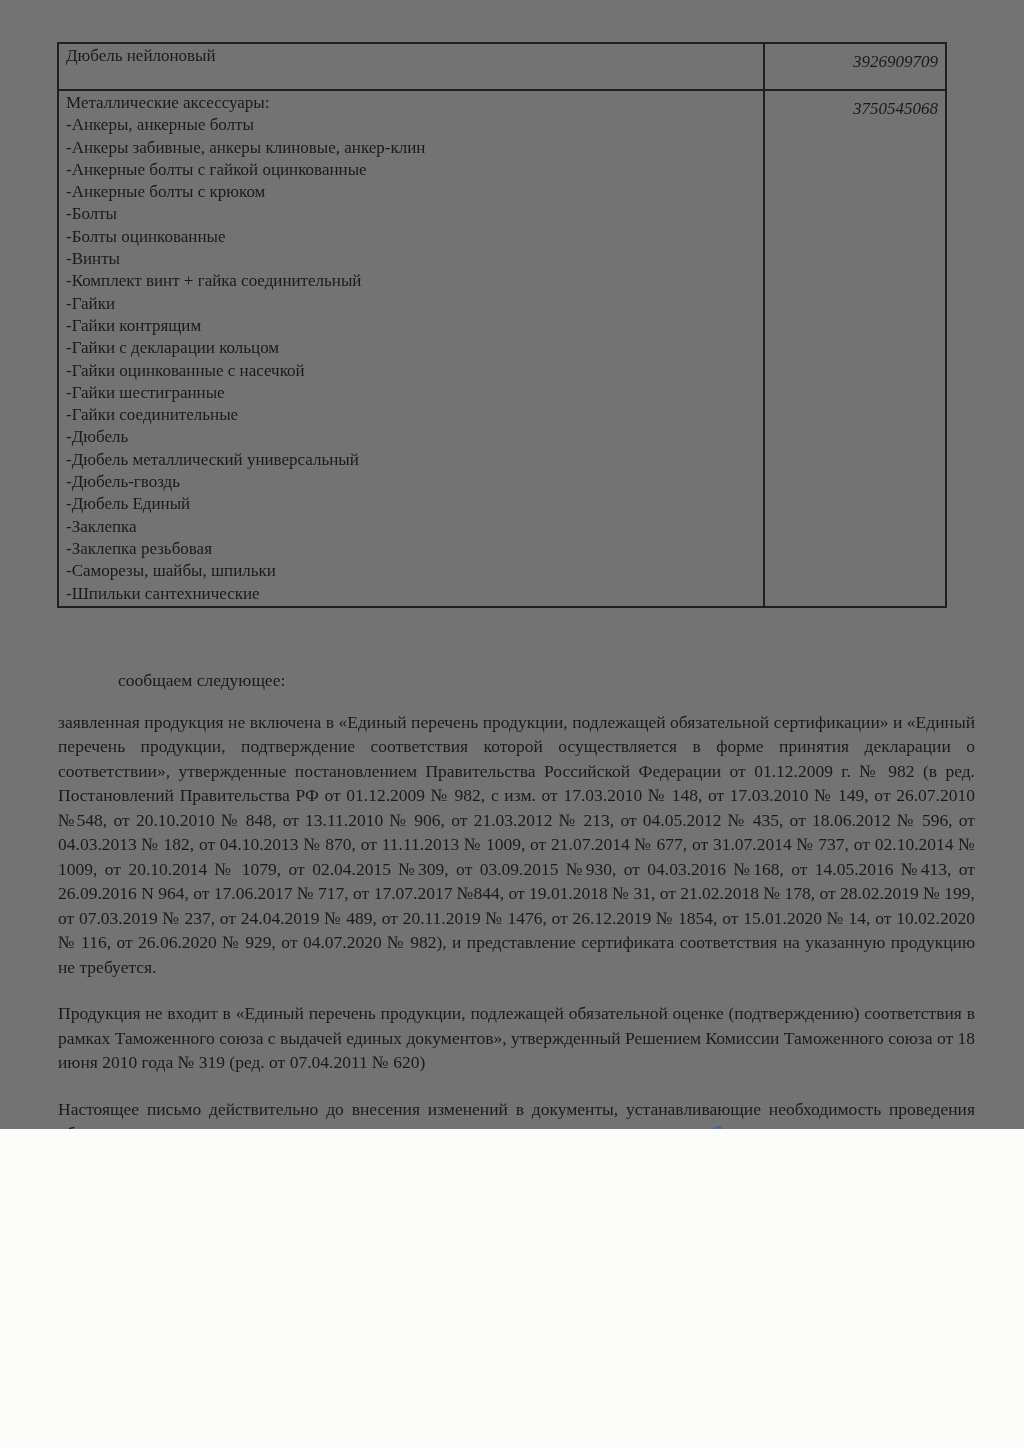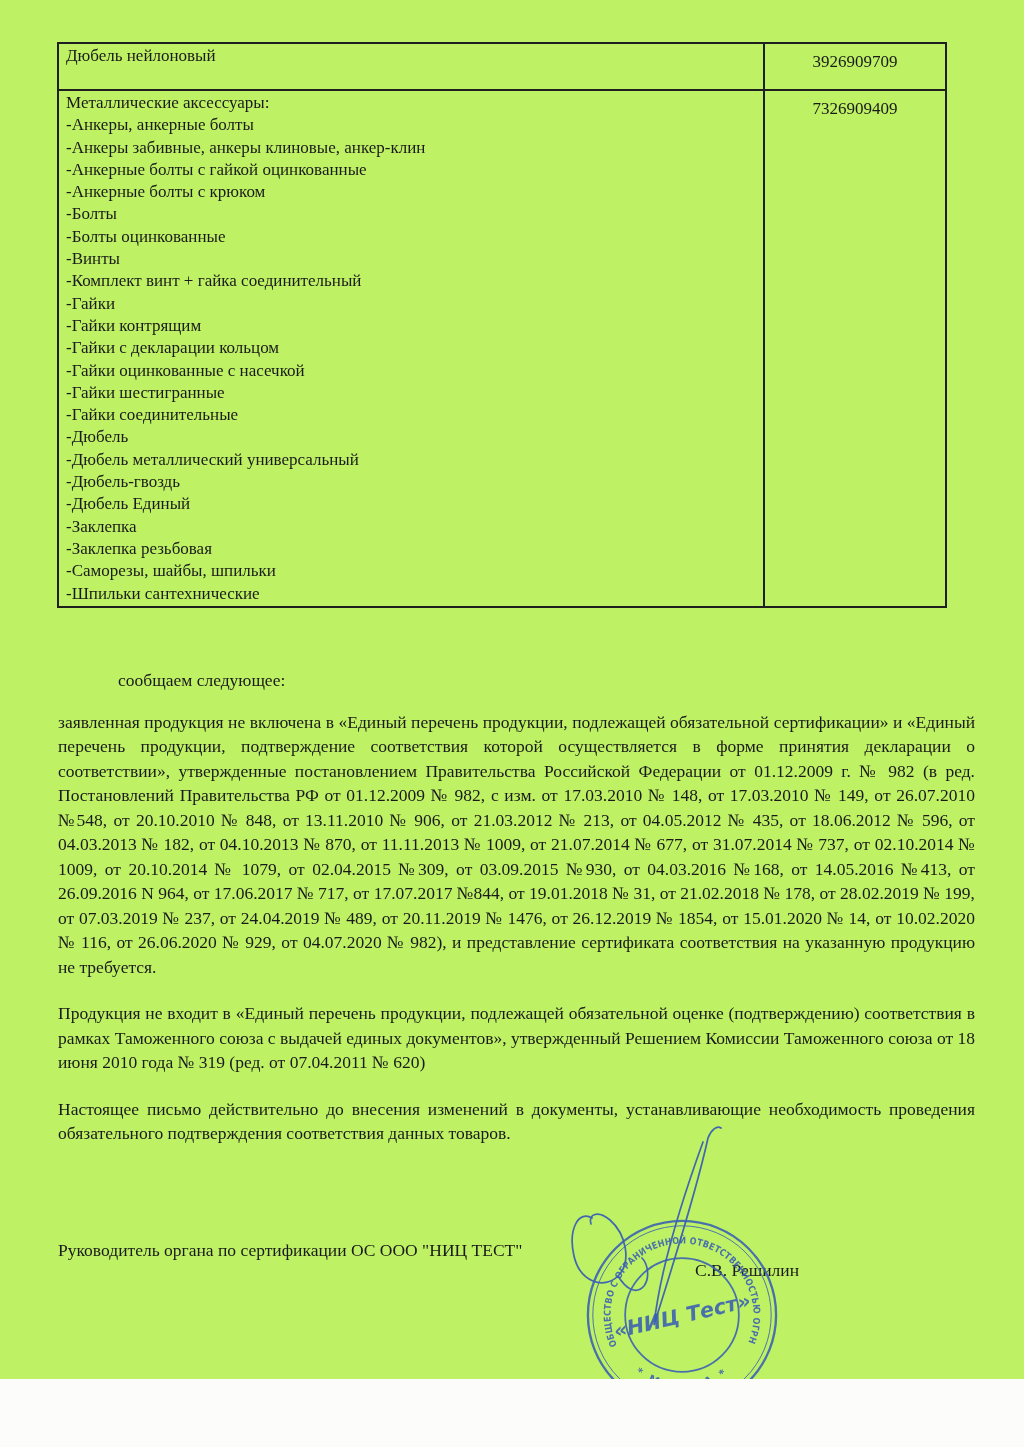--- a/index.html
+++ b/index.html
@@ -1,30 +1,30 @@
 <!DOCTYPE html>
 <html style="--ink: #3b5fb5;"><head>
 <meta charset="utf-8">
 <style>
   html,body{margin:0;padding:0;background:#fcfcfb;}
   .page{
-    position:relative;width:1024px;height:1379px;background:#bef264;
+    position:relative;width:1024px;height:1129px;background:#737373;
     font-family:"Liberation Serif","DejaVu Serif",serif;color:#1a1a1a;overflow:hidden;
   }
   
   .goods-table{
     position:absolute;left:57px;top:42px;width:888px;
     border-collapse:collapse;table-layout:fixed;font-size:17px;
   }
   .goods-table td{
     border:2px solid #1f1f1f;vertical-align:top;padding:1px 7px;
   }
   .goods-table tr.short{height:47px;}
   .name-cell{line-height:22.3px;}
-  .code-cell{text-align:center;padding-top:8px !important;}
+  .code-cell{text-align:right;padding-top:8px !important;font-style:italic;}
   .items-list div{line-height:22.3px;}
   
   .bodytext{
     position:absolute;left:58px;top:668px;width:917px;
     font-size:17.5px;line-height:24.5px;text-align:justify;font-family:Liberation Serif, serif;
   }
   .bodytext p{margin:0 0 22px 0;}
   .intro{text-indent:60px;text-align:left;margin-bottom:17px !important;}
   
   .sigrow{position:absolute;left:58px;top:1240px;width:917px;font-size:17.5px;}
@@ -86,21 +86,21 @@
               <div>-Дюбель металлический универсальный</div>
               <div>-Дюбель-гвоздь</div>
               <div>-Дюбель Единый</div>
               <div>-Заклепка</div>
               <div>-Заклепка резьбовая</div>
               <div>-Саморезы, шайбы, шпильки</div>
               <div>-Шпильки сантехнические</div>
             </div>
         </td>
         <td class="code-cell">
-          <span>7326909409</span>
+          <span>3750545068</span>
         </td>
       </tr>
     </tbody>
   </table>
 
   <div class="bodytext">
     <p class="intro">сообщаем следующее:</p>
     <p>заявленная продукция не включена в «Единый перечень продукции, подлежащей обязательной сертификации» и «Единый перечень продукции, подтверждение соответствия которой осуществляется в форме принятия декларации о соответствии», утвержденные постановлением Правительства Российской Федерации от 01.12.2009 г. № 982 (в ред. Постановлений Правительства РФ от 01.12.2009 № 982, с изм. от 17.03.2010 № 148, от 17.03.2010 № 149, от 26.07.2010 №548, от 20.10.2010 № 848, от 13.11.2010 № 906, от 21.03.2012 № 213, от 04.05.2012 № 435, от 18.06.2012 № 596, от 04.03.2013 № 182, от 04.10.2013 № 870, от 11.11.2013 № 1009, от 21.07.2014 № 677, от 31.07.2014 № 737, от 02.10.2014 № 1009, от 20.10.2014 № 1079, от 02.04.2015 №309, от 03.09.2015 №930, от 04.03.2016 №168, от 14.05.2016 №413, от 26.09.2016 N 964, от 17.06.2017 № 717, от 17.07.2017 №844, от 19.01.2018 № 31, от 21.02.2018 № 178, от 28.02.2019 № 199, от 07.03.2019 № 237, от 24.04.2019 № 489, от 20.11.2019 № 1476, от 26.12.2019 № 1854, от 15.01.2020 № 14, от 10.02.2020 № 116, от 26.06.2020 № 929, от 04.07.2020 № 982), и представление сертификата соответствия на указанную продукцию не требуется.</p>
     <p>Продукция не входит в «Единый перечень продукции, подлежащей обязательной оценке (подтверждению) соответствия в рамках Таможенного союза с выдачей единых документов», утвержденный Решением Комиссии Таможенного союза от 18 июня 2010 года № 319 (ред. от 07.04.2011 № 620)</p>
     <p>Настоящее письмо действительно до внесения изменений в документы, устанавливающие необходимость проведения обязательного подтверждения соответствия данных товаров.</p>

